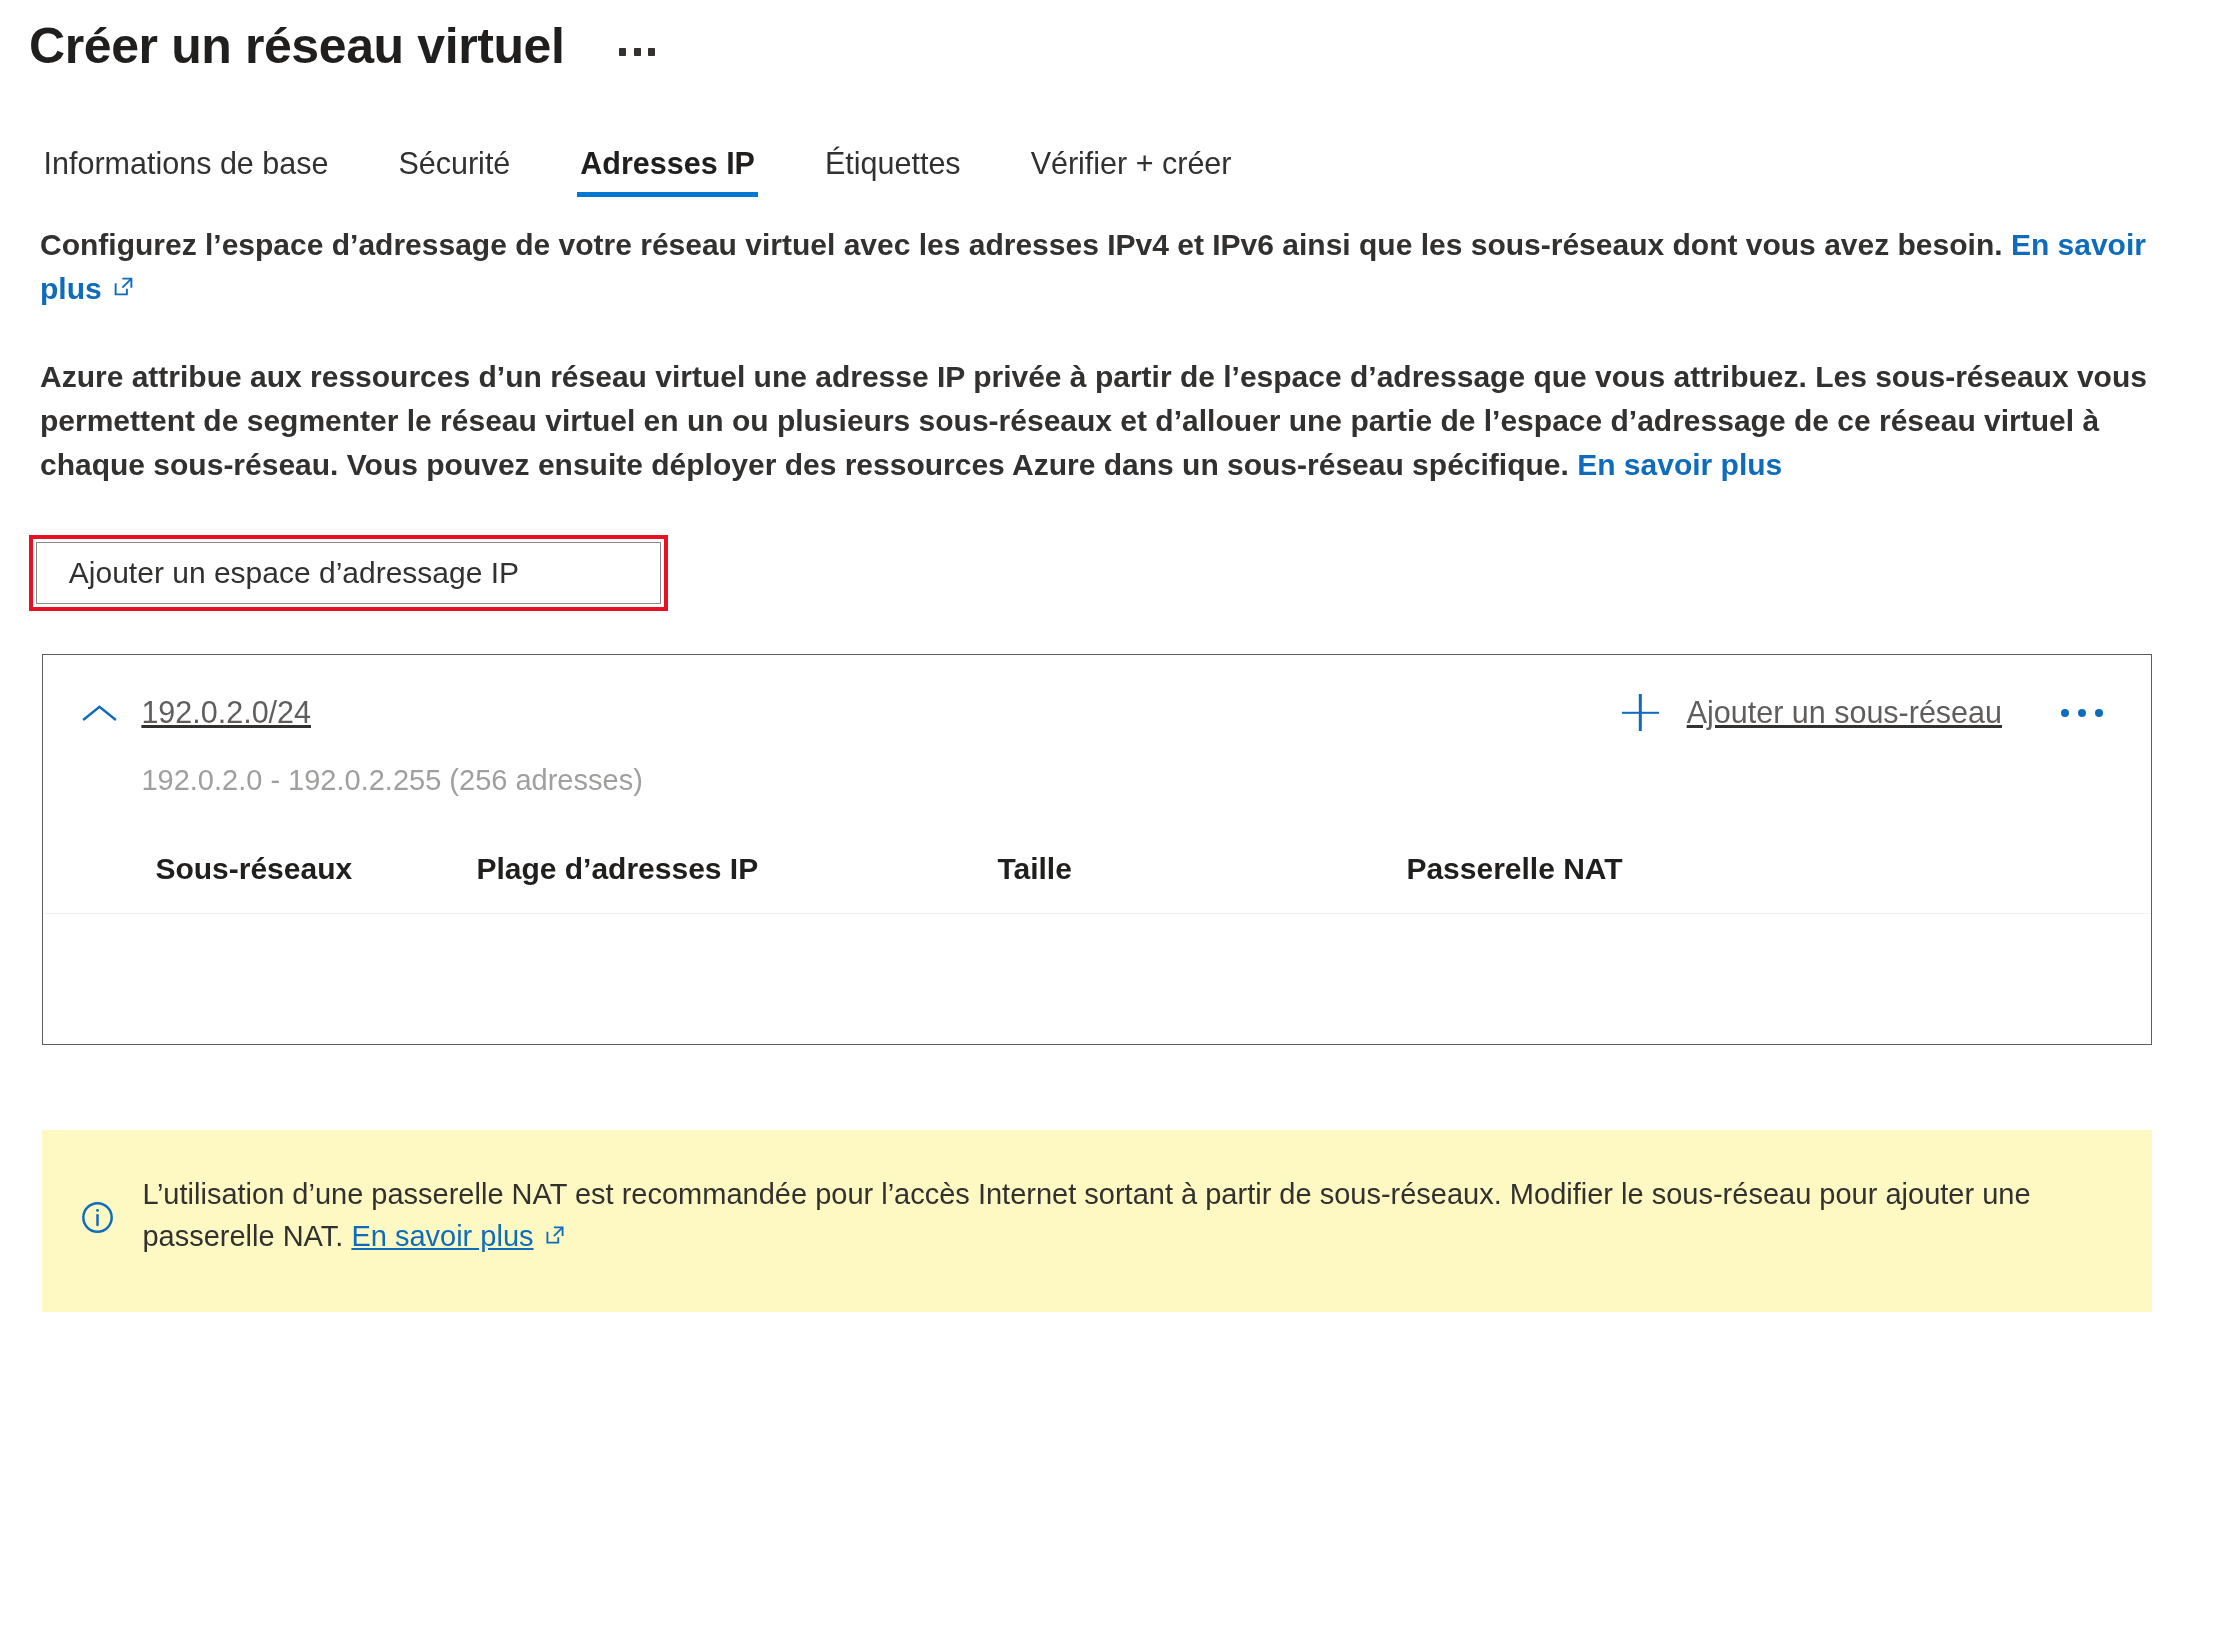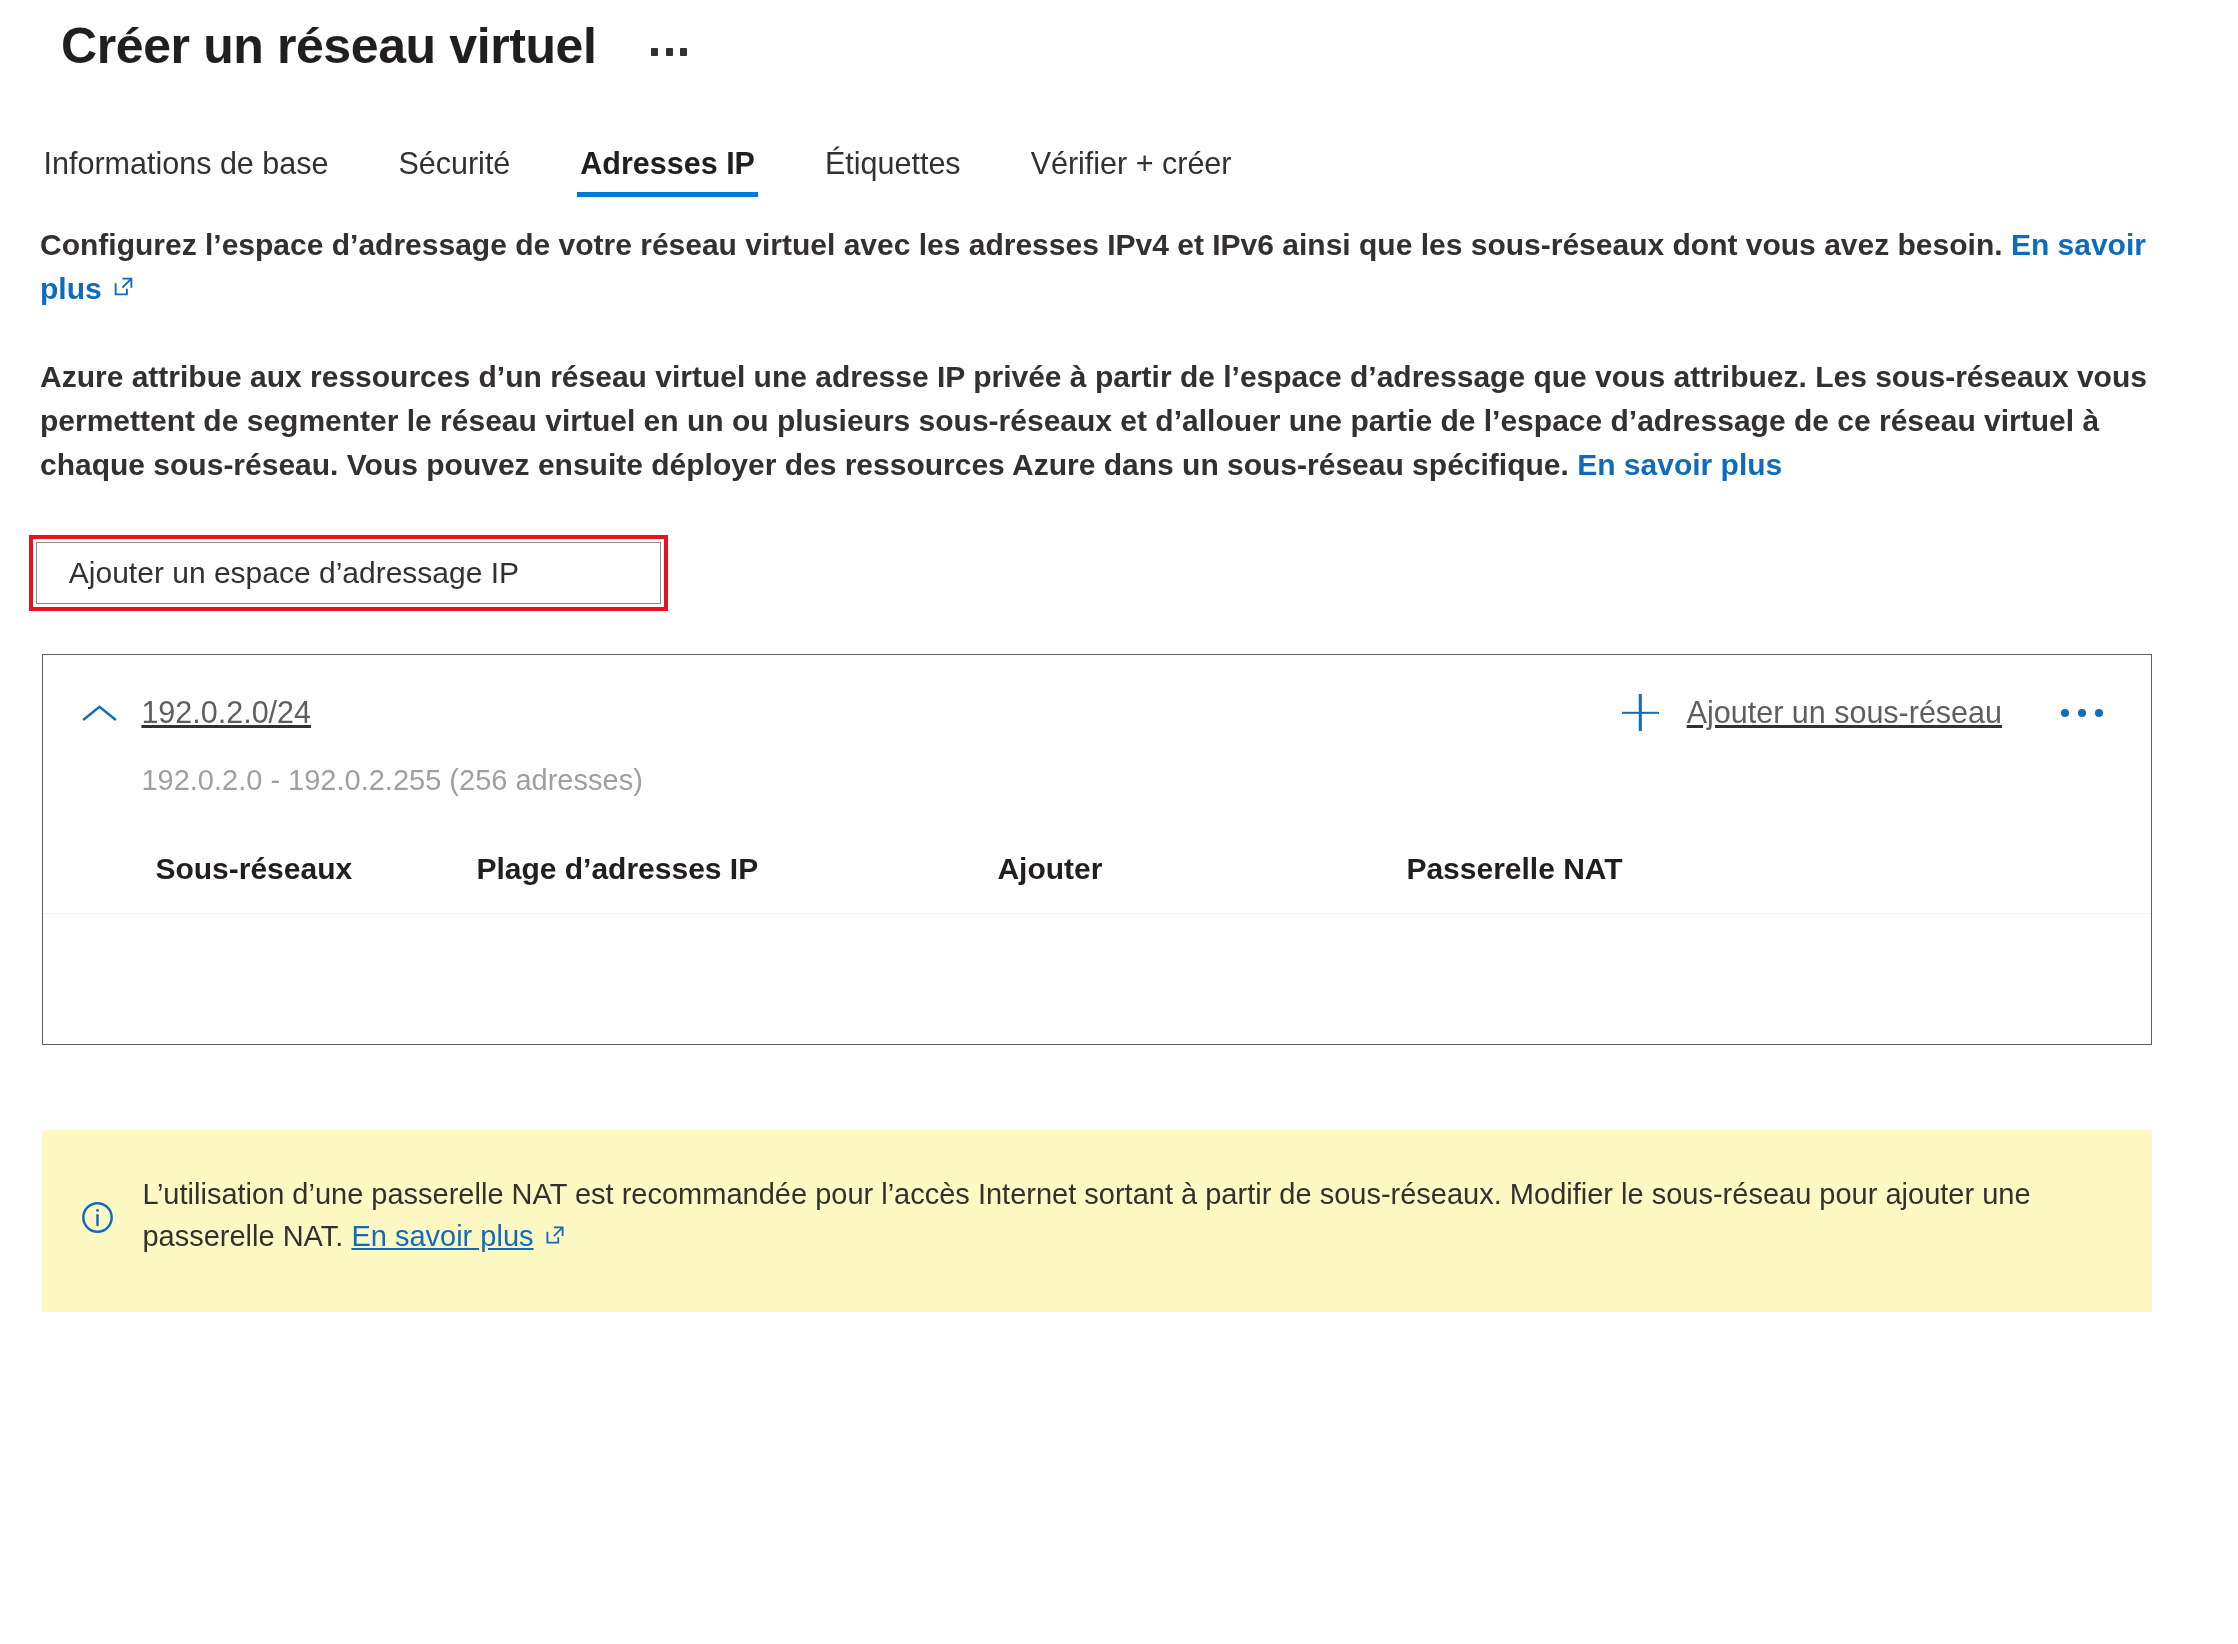--- a/index.html
+++ b/index.html
@@ -23,21 +23,20 @@
     padding: 17.6px 0 0 29px;
     gap: 50px;
   }
   .page-title {
     font-size: 50px;
     font-weight: 600;
     color: #201f1e;
     letter-spacing: -0.4px;
     line-height: 1.15;
     white-space: nowrap;
-    margin-left: 32px;
   }
   .title-ellipsis {
     display: inline-flex;
     align-items: center;
     gap: 7.2px;
     padding: 8px 4.8px;
     margin-top: 11.2px;
     cursor: pointer;
   }
   .title-ellipsis i {
@@ -322,21 +321,21 @@
       </div>
     </div>
 
     <div class="card-range">192.0.2.0 - 192.0.2.255 (256 adresses)</div>
 
     <table class="subnet-table">
       <thead>
         <tr>
           <th class="c1">Sous-réseaux</th>
           <th class="c2">Plage d’adresses IP</th>
-          <th class="c3">Ajouter</th>
+          <th class="c3">Taille</th>
           <th class="c4">Passerelle NAT</th>
           <th class="pad-right"></th>
         </tr>
       </thead>
       <tbody>
         <tr>
           <td class="table-footer-space" colspan="5"></td>
         </tr>
       </tbody>
     </table>

